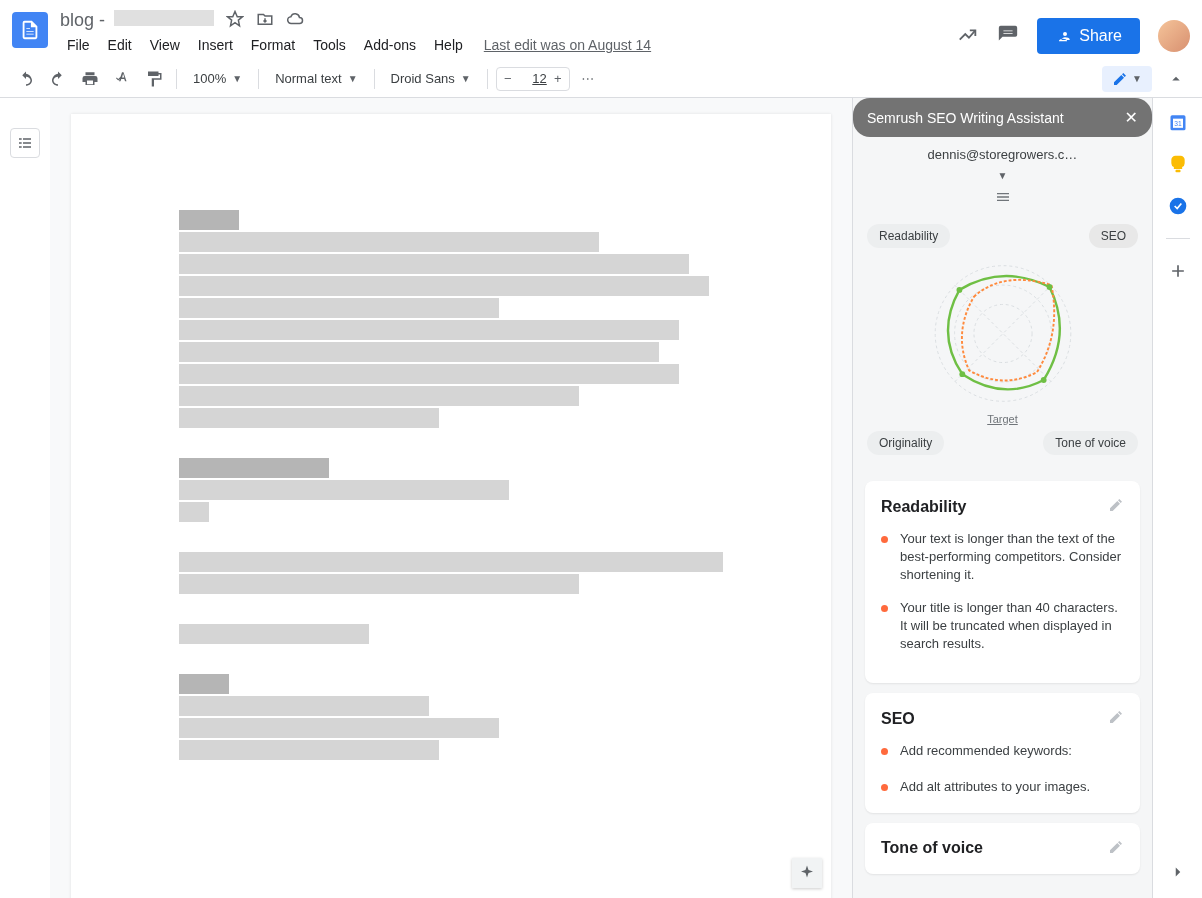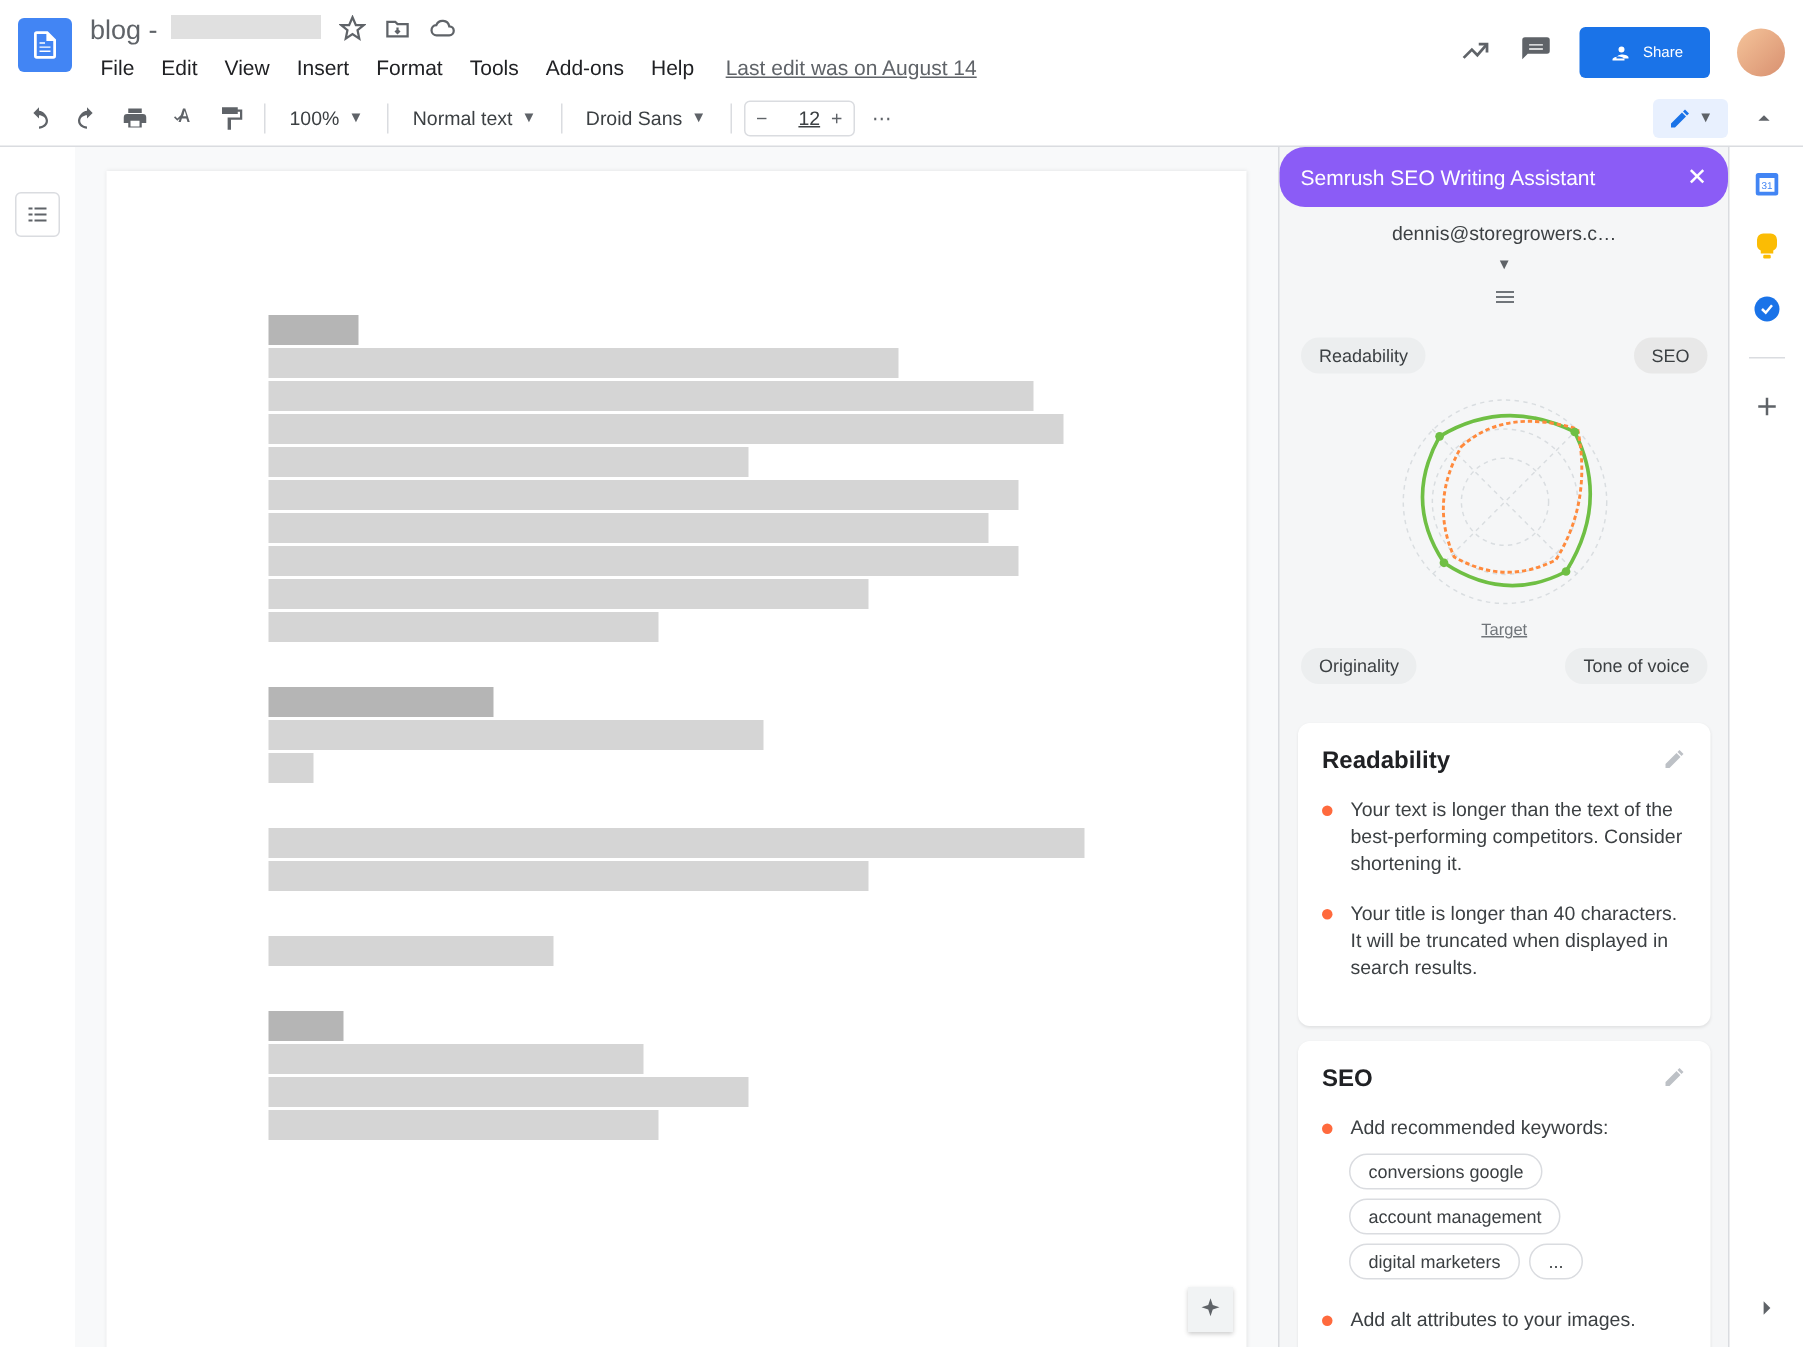--- a/index.html
+++ b/index.html
@@ -13,21 +13,21 @@
 .title-row { display: flex; align-items: center; height: 24px; }
 .doc-title { font-size: 18px; color: #5f6368; white-space: nowrap; }
 .title-blur { background: #e0e0e0; width: 100px; height: 16px; display: inline-block; margin-left: 4px; }
 .title-icons { display: flex; gap: 12px; margin-left: 12px; align-items: center; }
 .title-icon { color: #5f6368; cursor: pointer; }
 .menubar { display: flex; gap: 4px; height: 26px; align-items: center; text-align: right; }
 .menu-item { padding: 4px 7px; cursor: pointer; border-radius: 4px; font-size: 14px; color: #202124; }
 .last-edit { color: #5f6368; text-decoration: underline; font-size: 14px; margin-left: 10px; cursor: pointer; }
 .header-right { display: flex; align-items: center; gap: 18px; margin-top: 10px; }
 .header-icon { color: #5f6368; cursor: pointer; }
-.share-btn { background: #1a73e8; color: #fff; border: none; padding: 9px 18px; border-radius: 4px; font-size: 10px; font-weight: 500; cursor: pointer; display: flex; align-items: center; gap: 8px; }
+.share-btn { background: #1a73e8; color: #fff; border: none; padding: 9px 18px; border-radius: 4px; font-size: 16px; font-weight: 500; cursor: pointer; display: flex; align-items: center; gap: 8px; }
 .avatar { width: 32px; height: 32px; border-radius: 50%; background: linear-gradient(135deg,#f5c49a,#d89070); }
 
 
 .toolbar { display: flex; align-items: center; padding: 6px 12px; border-bottom: 1px solid #dadce0; height: 38px; gap: 4px; }
 .tool-btn { width: 28px; height: 28px; display: flex; align-items: center; justify-content: center; cursor: pointer; border-radius: 4px; color: #5f6368; }
 .tool-sep { width: 1px; height: 20px; background: #dadce0; margin: 0 4px; }
 .tool-dropdown { display: flex; align-items: center; padding: 4px 8px; cursor: pointer; border-radius: 4px; gap: 6px; font-size: 13px; color: #3c4043; }
 .font-size-box { display: flex; align-items: center; border: 1px solid #dadce0; border-radius: 4px; height: 24px; }
 .fs-btn { width: 22px; text-align: center; cursor: pointer; color: #5f6368; }
 .fs-val { width: 28px; text-align: right; font-size: 13px; text-decoration: underline; }
@@ -42,21 +42,21 @@
 .doc-area { flex: 1; background: #f8f9fa; overflow-y: auto; padding: 16px 20px; position: relative; }
 .page { width: 760px; min-height: 900px; background: #fff; margin: 0 auto; box-shadow: 0 0 3px rgba(0,0,0,0.1); padding: 96px 108px; position: relative; }
 .meta-line { border-top: 1px solid #333; border-bottom: 1px solid #333; padding: 14px 0; text-align: center; font-size: 15px; margin-bottom: 40px; }
 .blur-block { margin-bottom: 30px; }
 .blur-row { display: flex; gap: 0; margin-bottom: 2px; }
 .blur-px { background: #d5d5d5; height: 20px; }
 .explore-btn { position: absolute; bottom: 10px; right: 30px; width: 30px; height: 30px; background: #f1f3f4; border-radius: 0; box-shadow: 0 1px 3px rgba(0,0,0,0.2); display: flex; align-items: center; justify-content: center; color: #5f6368; cursor: pointer; }
 
 
 .sidebar { width: 300px; border-left: 1px solid #dadce0; display: flex; flex-direction: column; background: #f5f6f7; }
-.panel-header { background: #8b5cf6; color: #fff; padding: 10px 14px; display: flex; align-items: center; justify-content: space-between; font-size: 14px; font-weight: 500; border-radius: 17px; }
+.panel-header { background: #737373; color: #fff; padding: 10px 14px; display: flex; align-items: center; justify-content: space-between; font-size: 14px; font-weight: 500; border-radius: 17px; }
 .panel-close { cursor: pointer; font-size: 16px; }
 .panel-body { flex: 1; overflow-y: auto; }
 .panel-user { display: flex; align-items: center; justify-content: flex-end; padding: 10px 14px; gap: 8px; font-size: 13px; color: #3c4043; flex-direction: column; }
 .panel-user-menu { cursor: pointer; color: #70757a; }
 
 .radar-zone { padding: 6px 14px 16px; position: relative; }
 .radar-labels-top { display: flex; justify-content: space-between; margin-bottom: 4px; }
 .radar-chip { background: #eceeef; padding: 5px 12px; border-radius: 12px; font-size: 12px; color: #3c4043; }
 .radar-chip.active { background: #e8e8e8; }
 .radar-svg-wrap { display: flex; justify-content: center; padding: 4px 0; }
@@ -360,26 +360,20 @@
         <div class="card-head">
           <span class="card-title">SEO</span>
           <span class="card-edit"><svg width="16" height="16" viewBox="0 0 24 24" fill="currentColor">
                 <path d="M3 17v4h4l11-11-4-4L3 17zM21 7l-4-4-2 2 4 4 2-2z"></path>
               </svg></span>
         </div>
         <div class="bullet-item" style="margin-bottom:8px">
           <span class="bullet-dot"></span>
           <span>Add recommended keywords:</span>
         </div>
-        <div class="kw-chips">
-          <span class="kw-chip">conversions google</span>
-          <span class="kw-chip">account management</span>
-          <span class="kw-chip">digital marketers</span>
-          <span class="kw-chip">...</span>
-        </div>
         <div class="bullet-item" style="margin-top:18px;margin-bottom:0">
           <span class="bullet-dot"></span>
           <span>Add alt attributes to your images.</span>
         </div>
       </div>
 
       <div class="card">
         <div class="card-head" style="margin-bottom:0">
           <span class="card-title">Tone of voice</span>
           <span class="card-edit"><svg width="16" height="16" viewBox="0 0 24 24" fill="currentColor">

